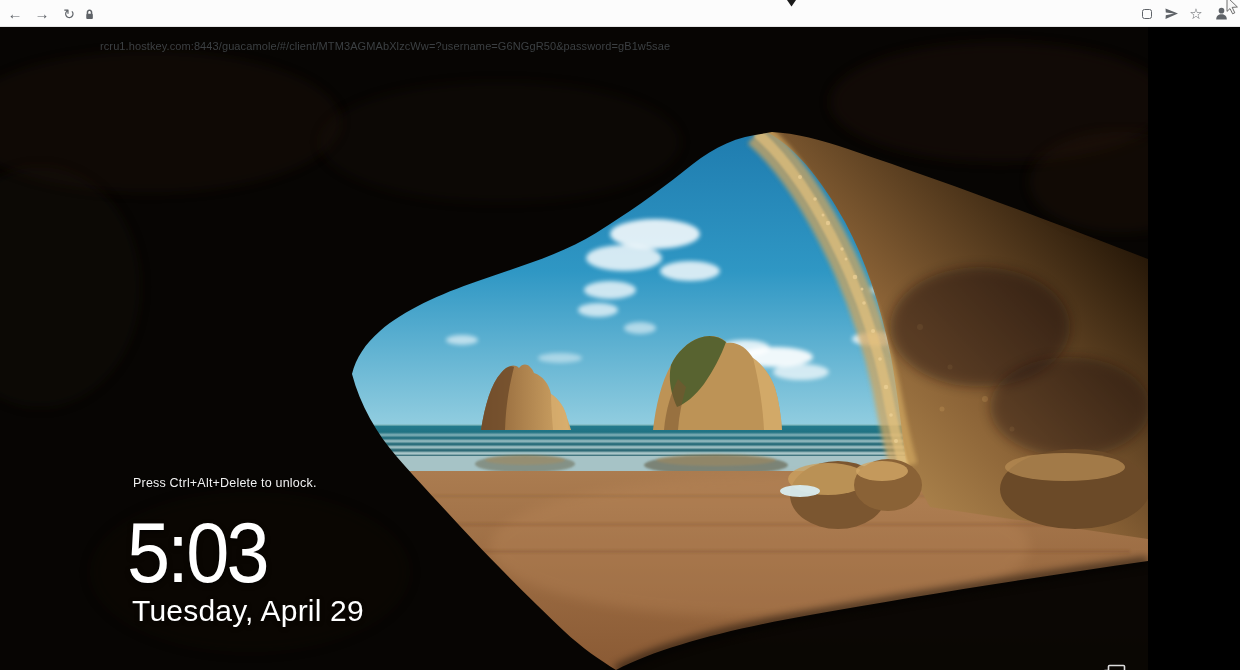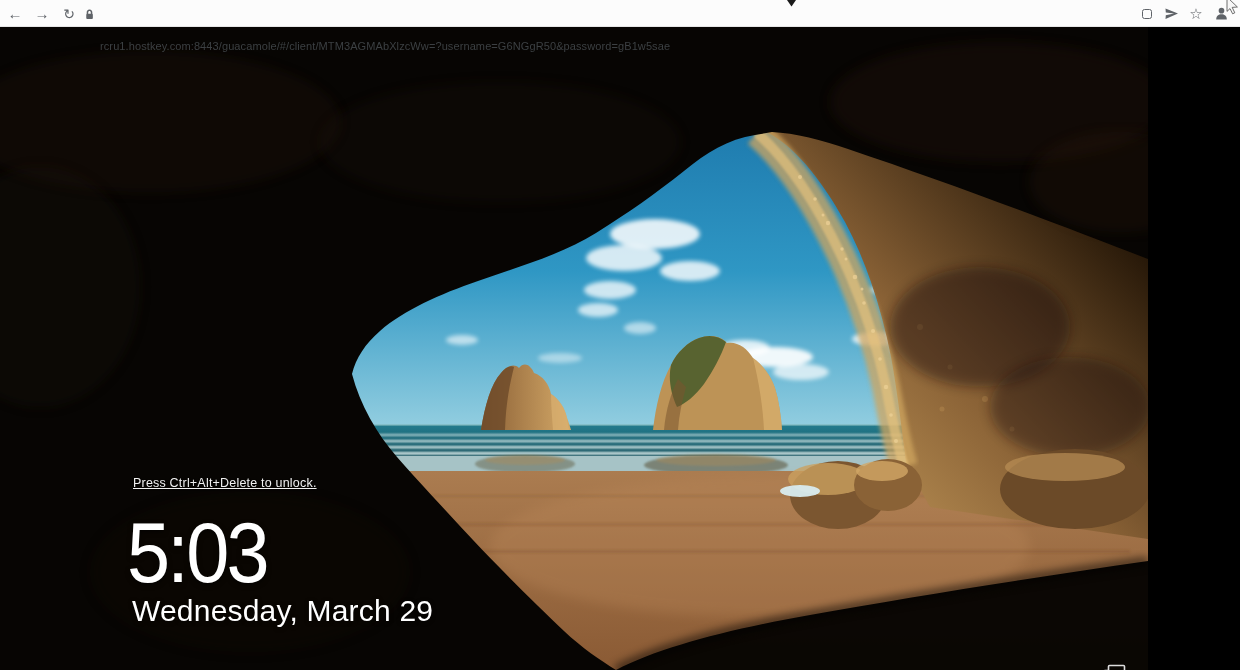--- a/index.html
+++ b/index.html
@@ -21,21 +21,21 @@
   .star-g { font-size:15px; color:#5f6368; line-height:1; }
   .cursor-black { position:absolute; left:786px; top:0; }
   .cursor-white { position:absolute; left:1224px; top:0; overflow:visible; }
 
   
   .screen { position:absolute; left:0; top:27px; width:1240px; height:643px; background:#000; }
   .scene  { position:absolute; left:0; top:0; }
 
   
   .unlock-msg { position:absolute; left:133px; top:449px; color:#f1f1f1;
-                font-size:12.5px; letter-spacing:.2px; text-shadow:0 1px 2px rgba(0,0,0,.8);text-decoration:underline; }
+                font-size:12.5px; letter-spacing:.2px; text-shadow:0 1px 2px rgba(0,0,0,.8); }
   .clock { position:absolute; left:127px; top:482px; color:#fff; font-size:86px;
            font-weight:300; line-height:1; letter-spacing:-3px;
            transform:scaleX(.9); transform-origin:left top;
            text-shadow:0 2px 6px rgba(0,0,0,.6); }
   .lock-date { position:absolute; left:132px; top:567px; color:#fff; font-size:30px;
                font-weight:300; letter-spacing:.2px; text-shadow:0 1px 4px rgba(0,0,0,.6); }
   .net-ic { position:absolute; left:1100px; top:635px; }
 </style>
 </head>
 <body>
@@ -244,21 +244,21 @@
       </g>
 
       <g>
         <path d="M616,643 C660,620 730,602 810,588 C910,570 1030,551 1148,534 L1148,643 Z" fill="#060402" opacity=".97"></path>
         <path d="M616,643 C660,620 730,602 810,588 C910,570 1030,551 1148,534" fill="none" stroke="#000" stroke-width="8" opacity=".6" filter="url(#b4)"></path>
       </g>
     </svg>
 
     <div class="unlock-msg">Press Ctrl+Alt+Delete to unlock.</div>
     <div class="clock">5:03</div>
-    <div class="lock-date">Wednesday, March 29</div>
+    <div class="lock-date">Tuesday, April 29</div>
 
     <svg class="net-ic" width="28" height="26" viewBox="0 0 28 26">
       <rect x="8.5" y="3.5" width="16" height="11.5" rx="1" fill="none" stroke="#dddddd" stroke-width="1.6"></rect>
       <rect x="13" y="17.5" width="7" height="1.8" fill="#dddddd"></rect>
       <rect x="15.6" y="15" width="1.8" height="3" fill="#dddddd"></rect>
       <rect x="2.5" y="12.5" width="5.5" height="6" fill="#dddddd"></rect>
       <path d="M5.2,12.5 V8.5 H8.5" fill="none" stroke="#dddddd" stroke-width="1.4"></path>
     </svg>
   </div>
 </div>

